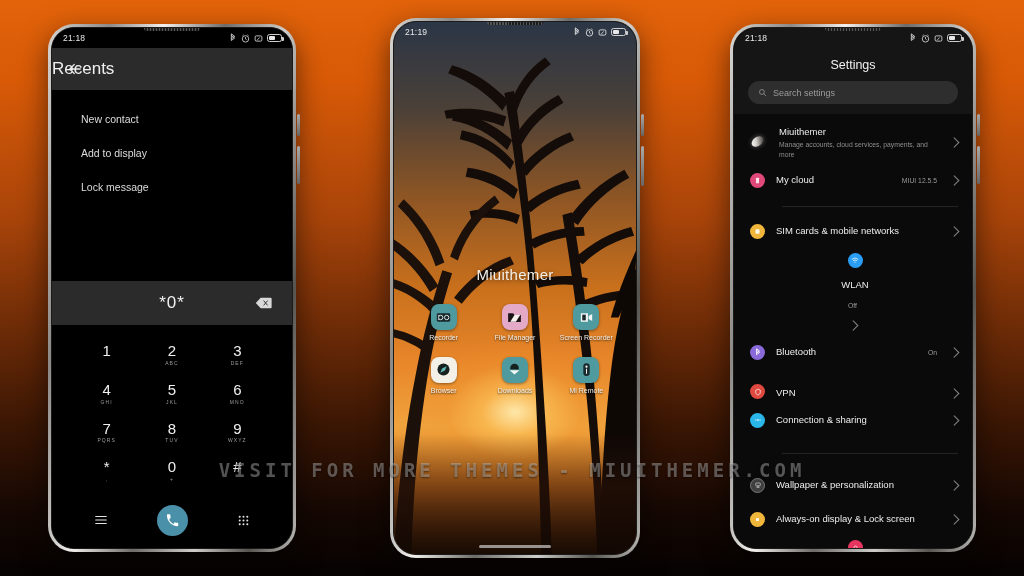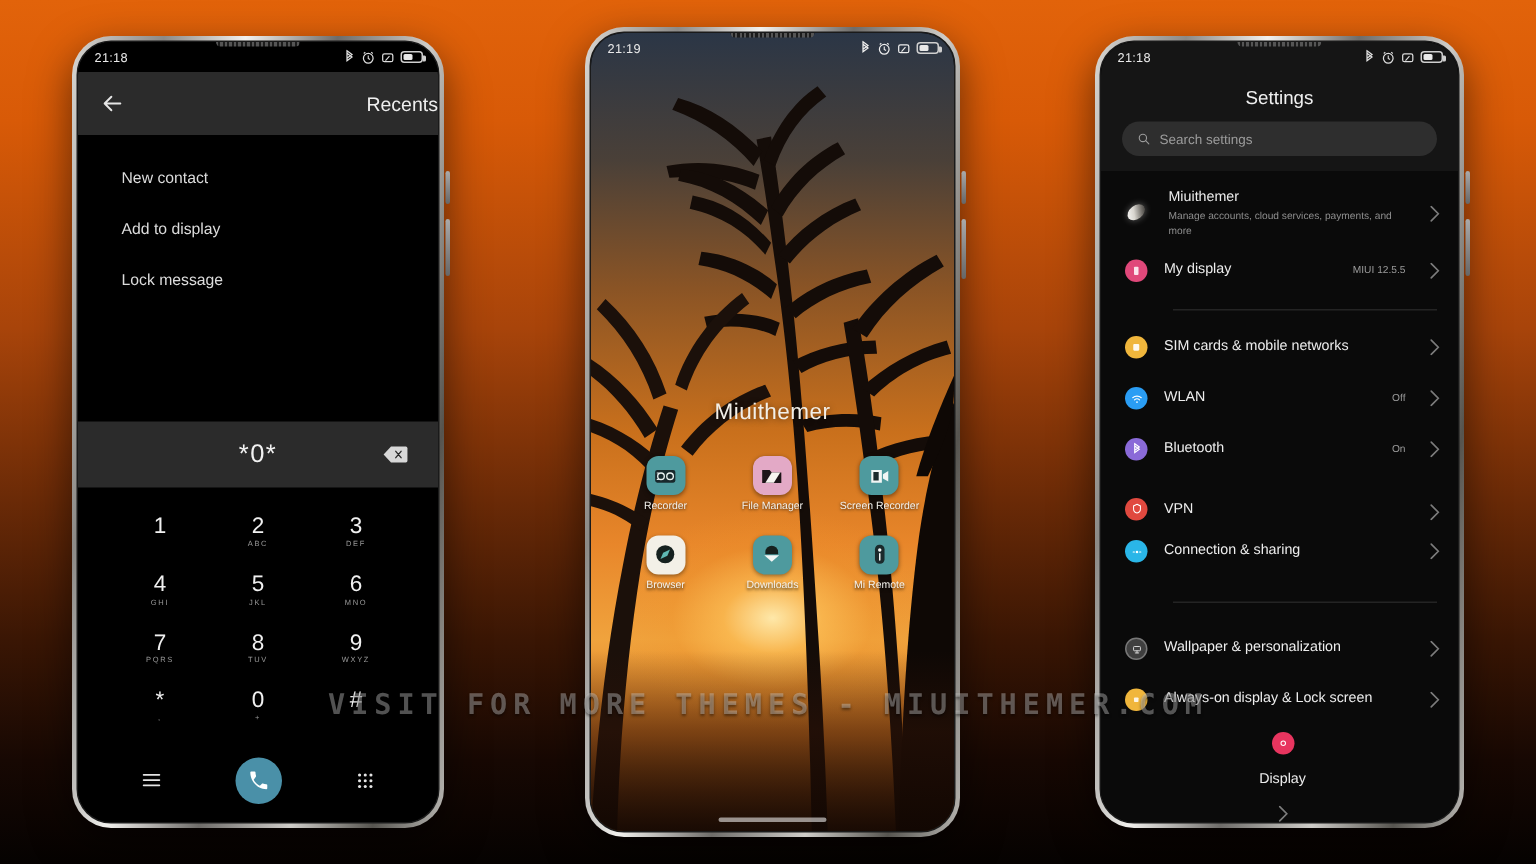--- a/index.html
+++ b/index.html
@@ -54,22 +54,22 @@
 
   
   #phone1 { left:48px; top:24px; width:248px; height:528px; }
   .p1-body { position:absolute; inset:0; background:#000; display:flex; flex-direction:column; }
   .p1-appbar {
     background:#2b2b2b; height:42px; display:flex; align-items:center; padding:0 14px;
     position:relative;
   }
   .p1-back { width:18px; height:18px; color:#e6e6e6; }
   .p1-title {
-    position:absolute; left:0; right:0; text-align:right;
-    font-size:13px; color:#efefef; pointer-events:none;
+    position:absolute; left:0; right:0; text-align:left;
+    font-size:17px; color:#efefef; pointer-events:none;
   }
   .p1-list { padding:12px 0 0 0; }
   .p1-item {
     height:34px; display:flex; align-items:center; padding-left:17px;
     font-size:10.5px; color:#dcdcdc;margin-left:12px;
   }
   .p1-spacer { flex:1; }
   .p1-numfield {
     height:44px; background:#2b2b2b; display:flex; align-items:center;
     justify-content:center; position:relative;
@@ -517,21 +517,21 @@
                   <path d="M1 1l6 6-6 6" fill="none" stroke="currentColor" stroke-width="1.4" stroke-linecap="round"></path>
                 </svg>
             </div>
             <div class="srow" style="padding-left:16px;">
               <div class="sico" style="background:#e0487a;">
                   <svg width="7" height="7" viewBox="0 0 14 14">
                     <rect x="4" y="1.5" width="6" height="11" rx="1.2" fill="#fff" opacity=".85"></rect>
                   </svg>
                 </div>
               <div class="srow-txt">
-                  <div class="srow-title">My display</div>
+                  <div class="srow-title">My cloud</div>
                 </div>
               <span class="srow-val">MIUI 12.5.5</span>
               <svg class="chev" width="7" height="11" viewBox="0 0 8 14">
                   <path d="M1 1l6 6-6 6" fill="none" stroke="currentColor" stroke-width="1.4" stroke-linecap="round"></path>
                 </svg>
             </div>
           </div>
 
           <div class="p3-div"></div>
 
@@ -542,21 +542,21 @@
                     <rect x="3" y="2.5" width="8" height="9" rx="1.4" fill="#fff" opacity=".9"></rect>
                   </svg>
                 </div>
               <div class="srow-txt">
                   <div class="srow-title">SIM cards &amp; mobile networks</div>
                 </div>
               <svg class="chev" width="7" height="11" viewBox="0 0 8 14">
                   <path d="M1 1l6 6-6 6" fill="none" stroke="currentColor" stroke-width="1.4" stroke-linecap="round"></path>
                 </svg>
             </div>
-            <div class="srow" style="padding-left:16px;">
+            <div class="srow" style="padding-left:16px;flex-direction:column;">
               <div class="sico" style="background:#2a9df4;">
                   <svg width="8" height="8" viewBox="0 0 14 14">
                     <path d="M2 5.5a7.5 7.5 0 0110 0" fill="none" stroke="#fff" stroke-width="1.3" stroke-linecap="round"></path>
                     <path d="M4 8a4.6 4.6 0 016 0" fill="none" stroke="#fff" stroke-width="1.3" stroke-linecap="round"></path>
                     <circle cx="7" cy="10.6" r="1" fill="#fff"></circle>
                   </svg>
                 </div>
               <div class="srow-txt">
                   <div class="srow-title">WLAN</div>
                 </div>

